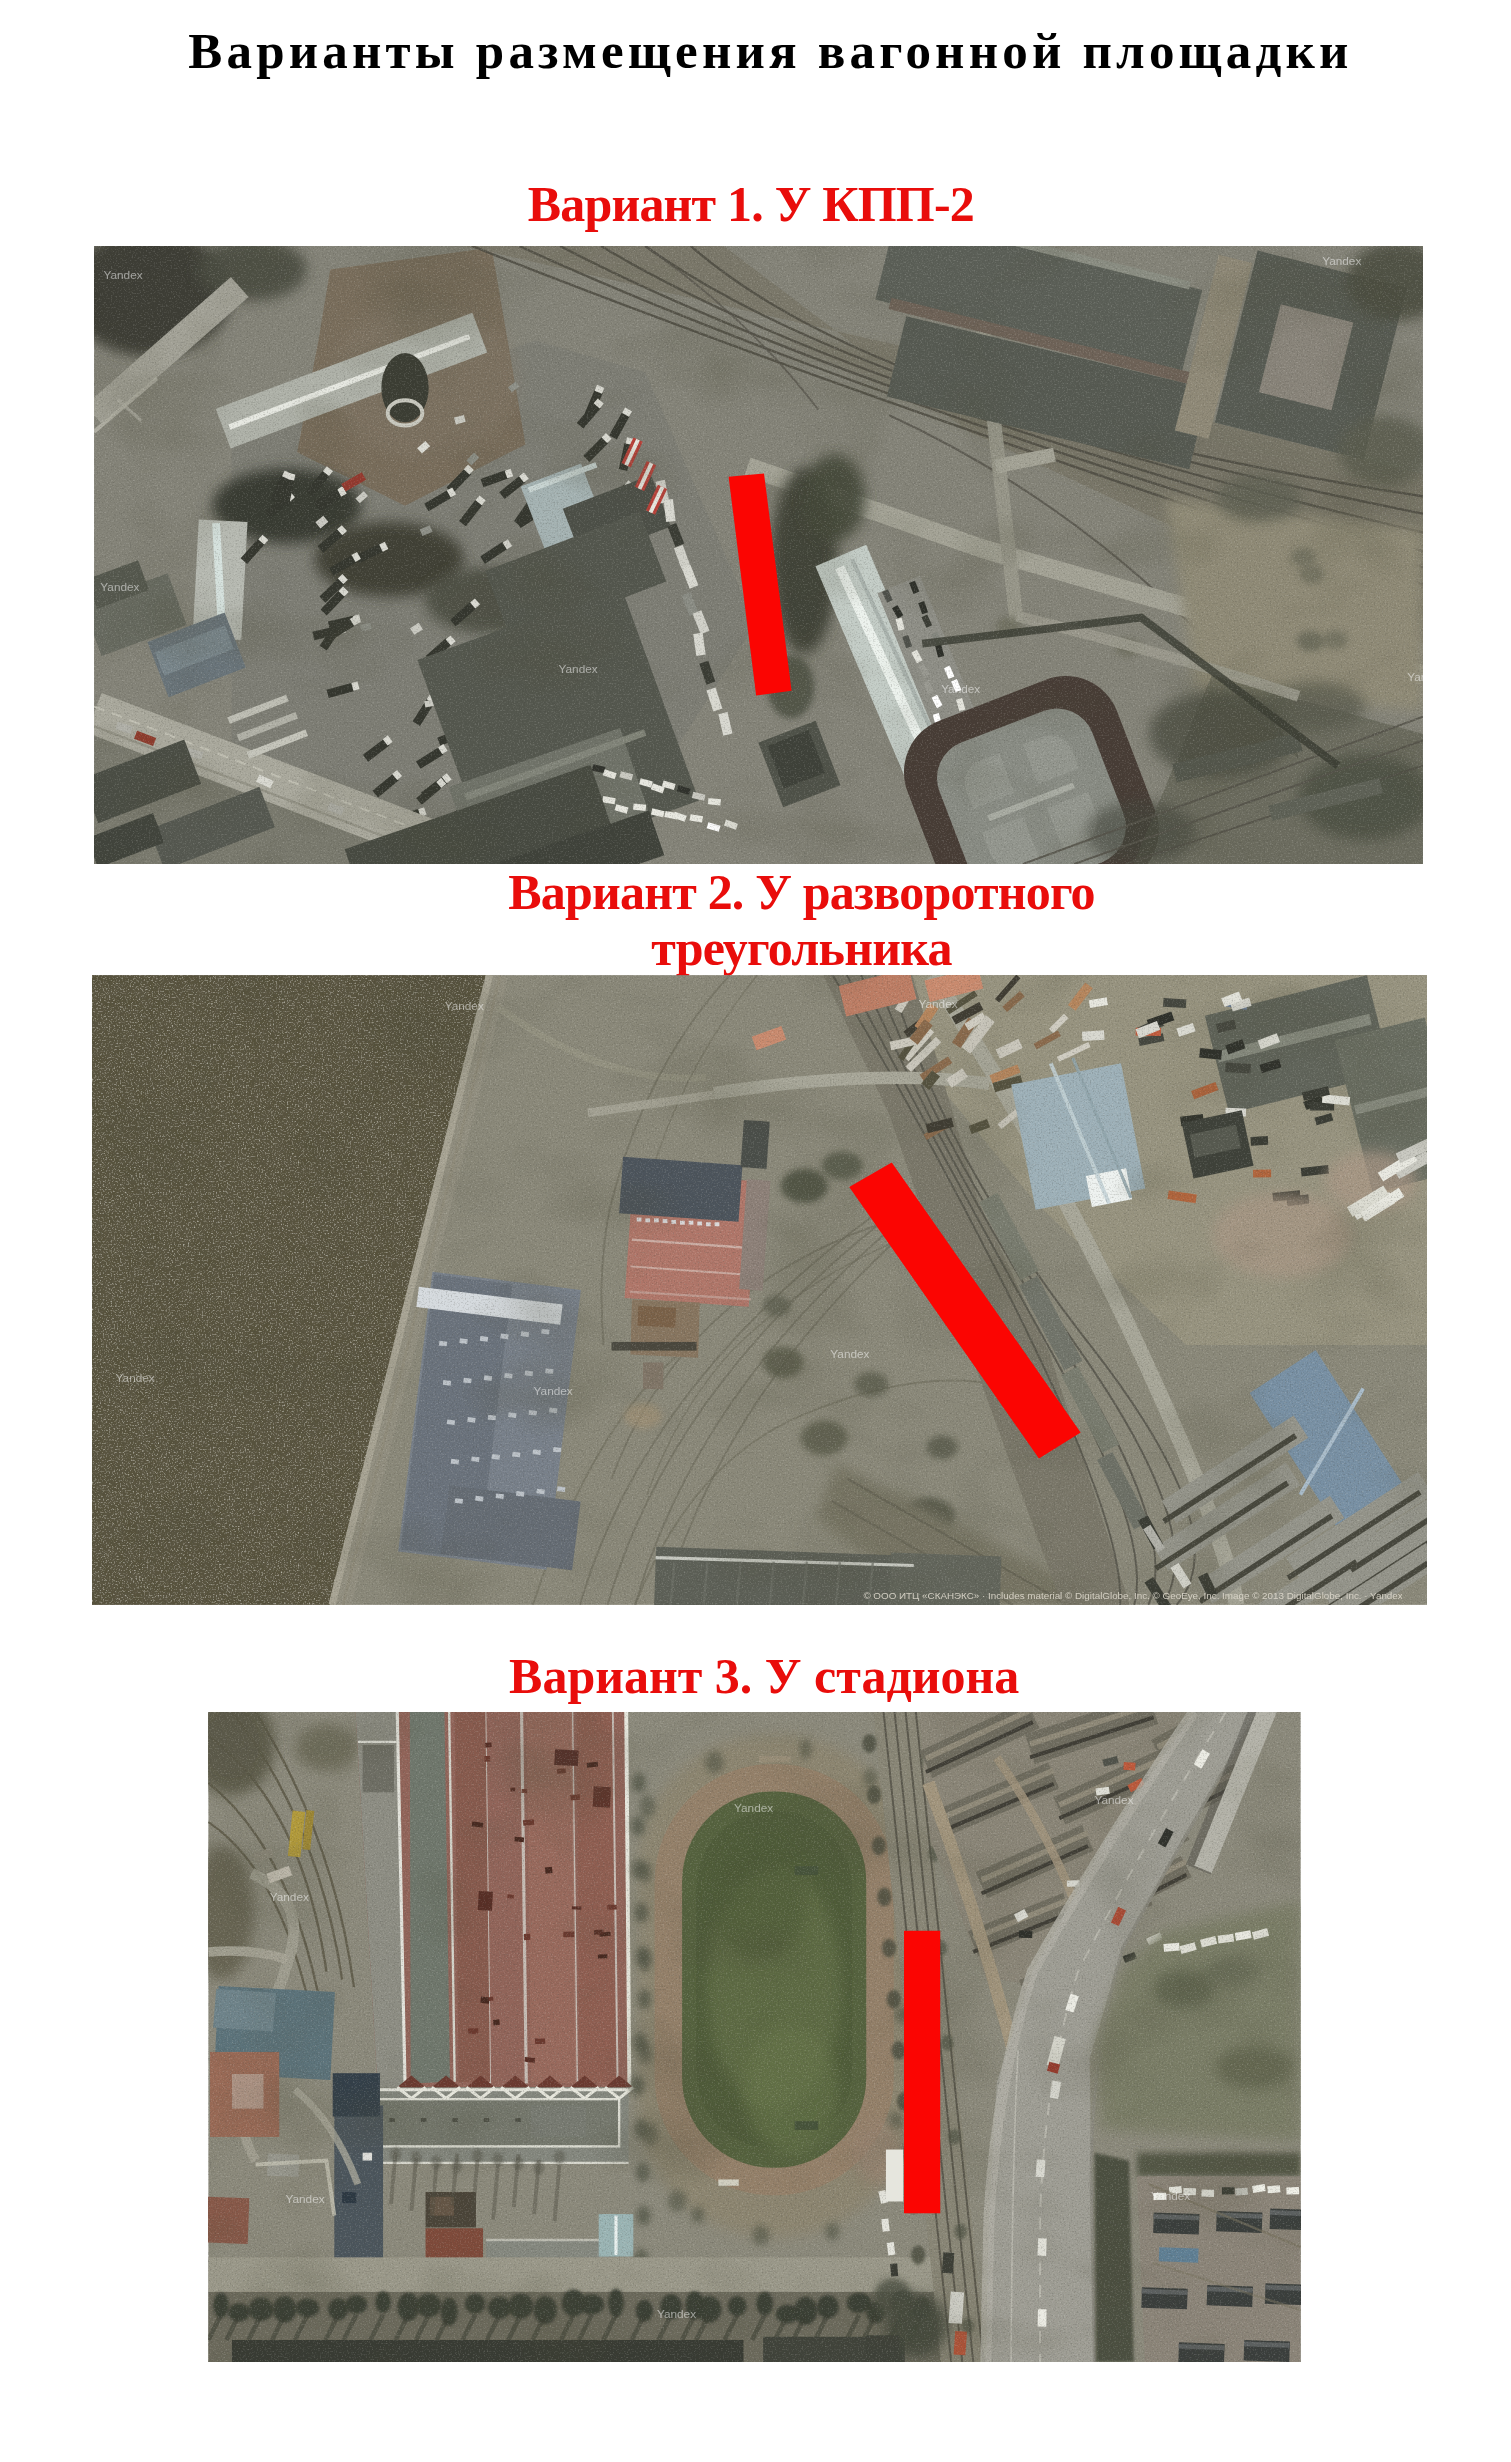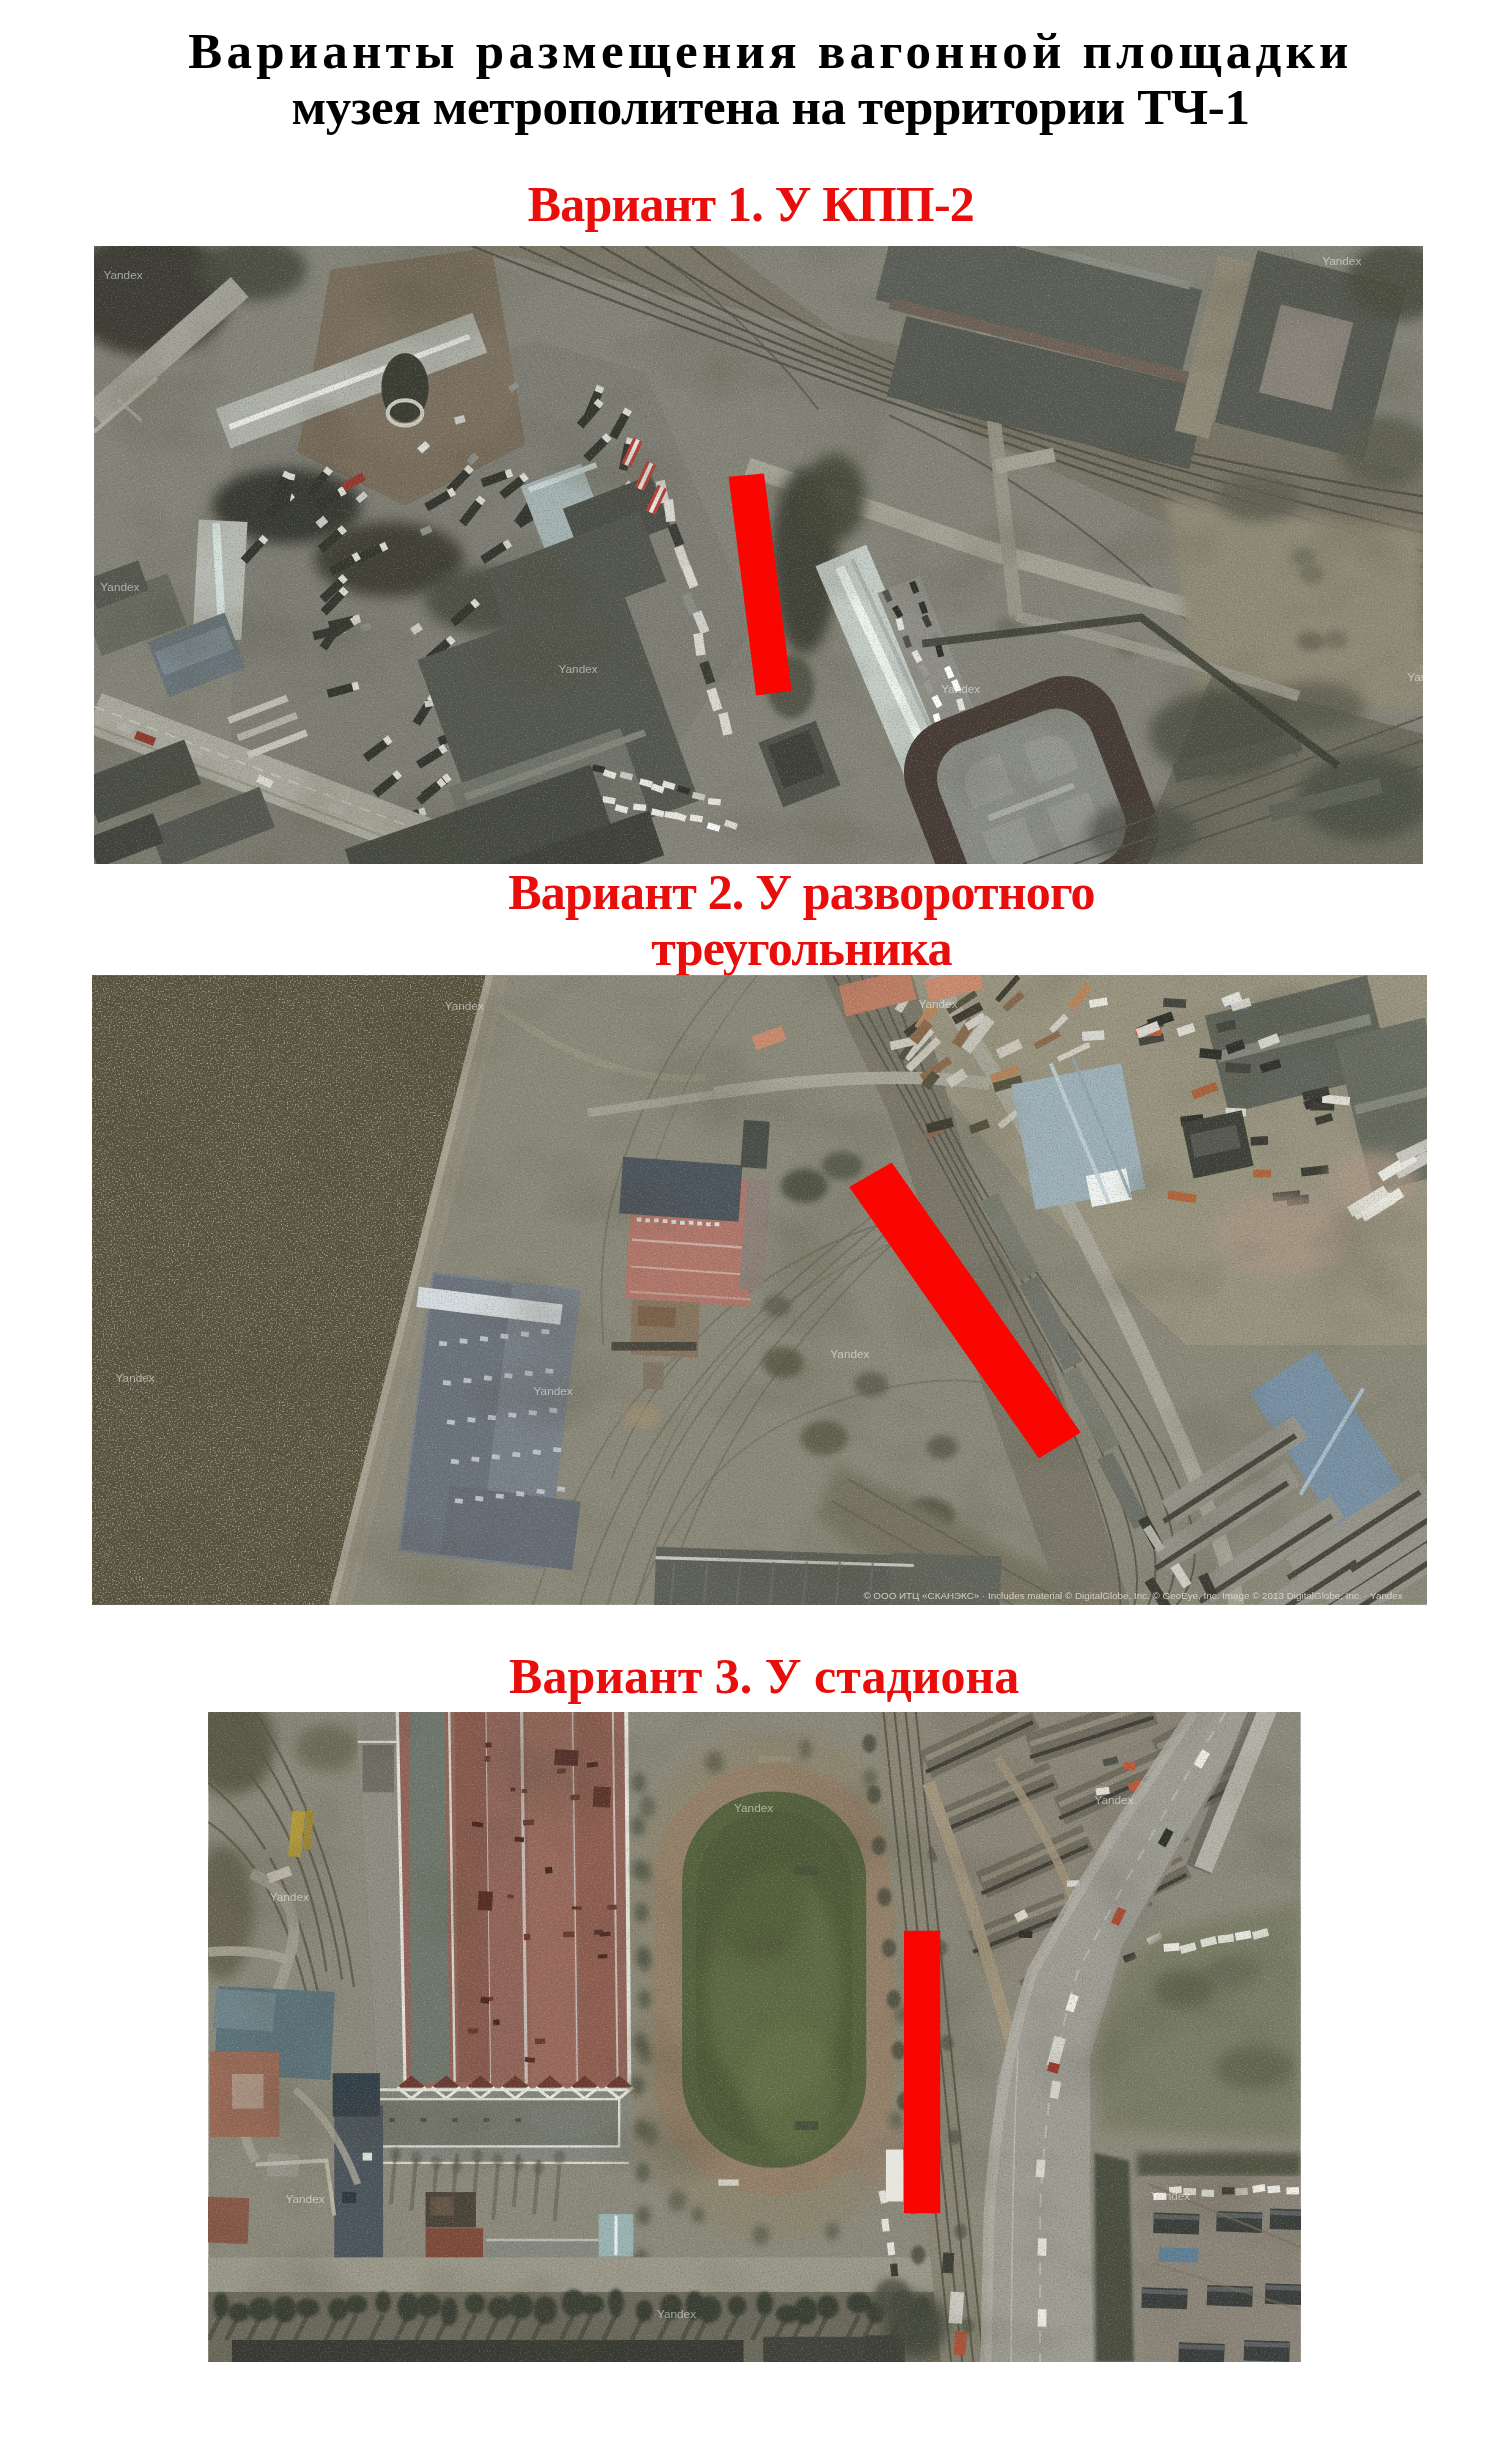--- a/index.html
+++ b/index.html
@@ -4,21 +4,21 @@
 html,body{margin:0;padding:0;background:#ffffff;}
 .page{position:relative;width:1511px;height:2462px;background:#ffffff;overflow:hidden;}
 .t{position:absolute;width:1511px;text-align:center;font-family:"Liberation Serif",serif;font-weight:bold;color:#000000;}
 .title{left:15px;top:23px;font-size:51px;line-height:56px;}
 .ls1{letter-spacing:4.2px;margin-top:8px;}
 .ls2{letter-spacing:-0.4px;}
 .sub{color:#e90d0b;font-size:50px;line-height:56px;letter-spacing:-0.8px;}
 </style></head>
 <body>
 <div class="page">
-<div class="t title"><span class="ls1">Варианты размещения вагонной площадки</span><br><span class="ls2">музея метрополитена на территории ТЧ-1</span></div>
+<div class="t title"><span class="ls1">Варианты размещения вагонной площадки</span><br></div>
 <div class="t sub" style="left:-4.7px;top:176px;">Вариант 1. У КПП-2</div>
 <svg width="1329" height="618" viewBox="0 0 1688 785" style="position:absolute;left:94px;top:246px">
       <defs>
 <filter id="b2a" x="-30%" y="-30%" width="160%" height="160%">
           <feGaussianBlur stdDeviation="2"></feGaussianBlur>
         </filter>
 <filter id="b4a" x="-40%" y="-40%" width="180%" height="180%">
           <feGaussianBlur stdDeviation="4"></feGaussianBlur>
         </filter>
 <filter id="b8a" x="-60%" y="-60%" width="220%" height="220%">

